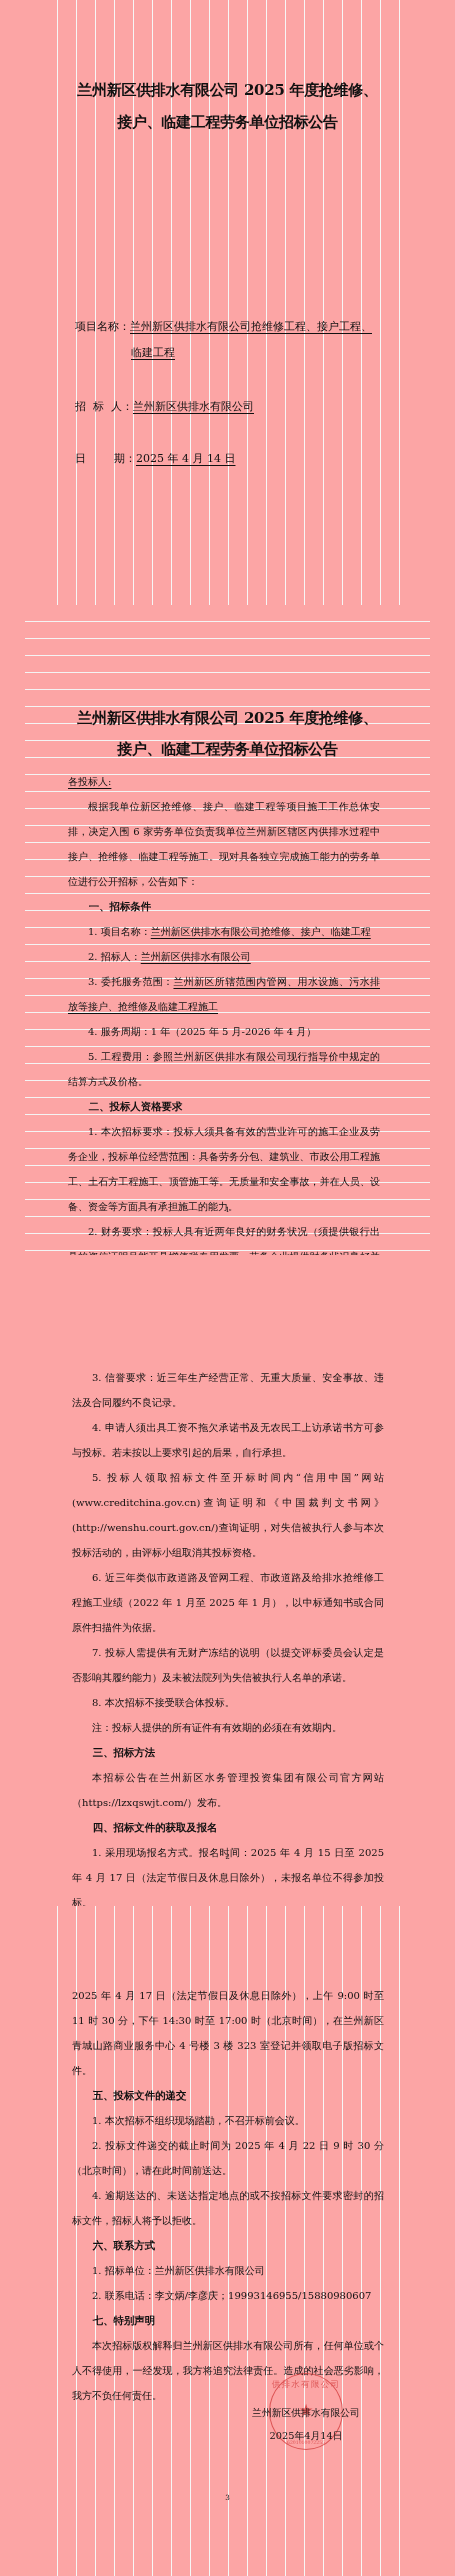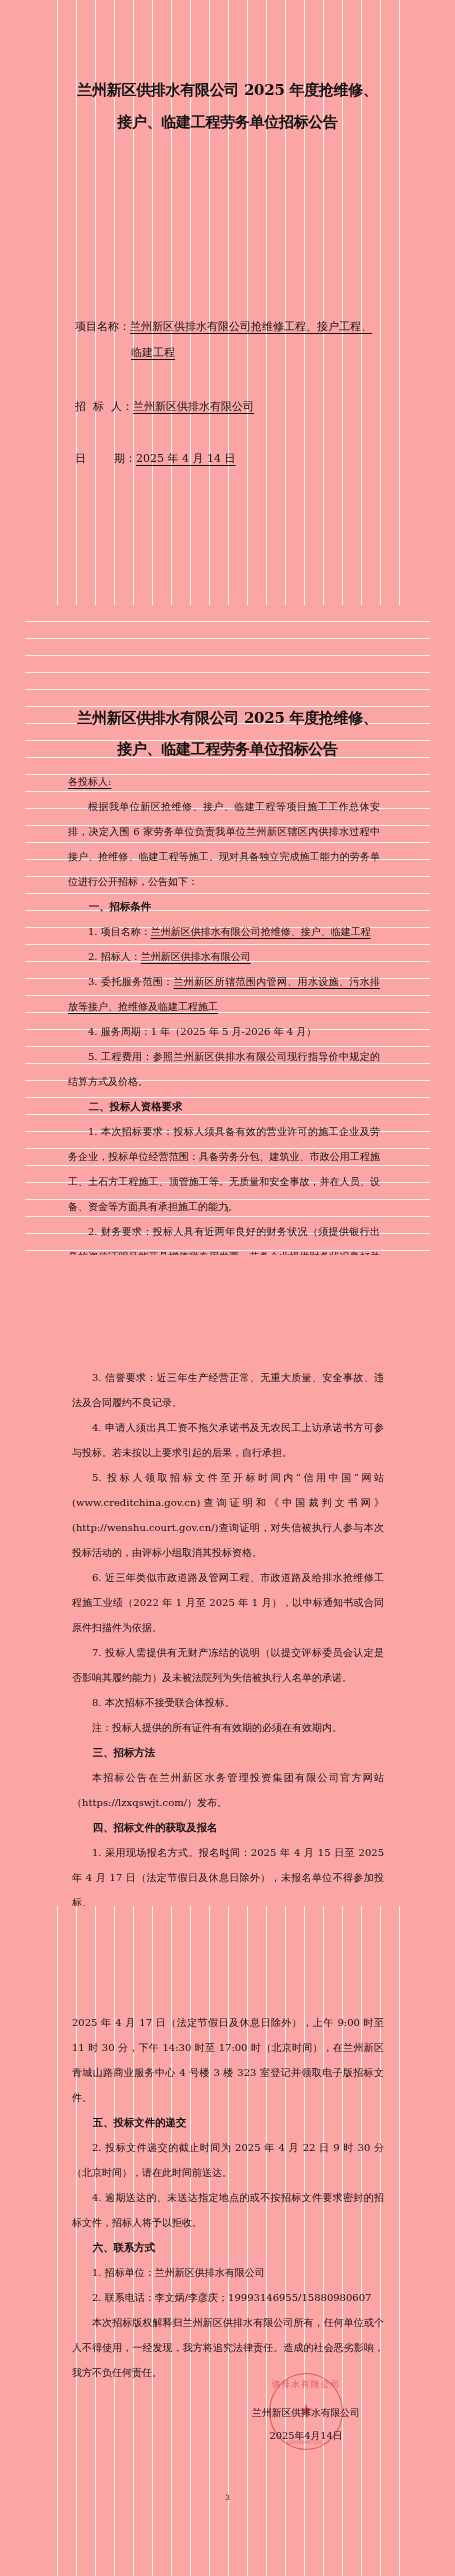--- a/index.html
+++ b/index.html
@@ -83,28 +83,30 @@
     <p class="ind">本招标公告在兰州新区水务管理投资集团有限公司官方网站（https://lzxqswjt.com/）发布。</p>
     <p class="h">四、招标文件的获取及报名</p>
     <p class="ind">1. 采用现场报名方式。报名时间：2025 年 4 月 15 日至 2025 年 4 月 17 日（法定节假日及休息日除外），未报名单位不得参加投标。</p>
     <p class="ind">2. 获取方法。获取招标文件时间及地点：2025 年 4 月 15 日至</p>
   </div>
   <div class="pageno" style="top:597px;">2</div>
 </div>
 
 <div class="page" style="top:1906px;height:670px;">
   <div class="vlines"></div>
-  <div class="body-text" style="top:77px;left:72px;margin-top:27px;">
+  <div class="body-text" style="top:77px;left:72px;">
     <p>2025 年 4 月 17 日（法定节假日及休息日除外），上午 9:00 时至 11 时 30 分，下午 14:30 时至 17:00 时（北京时间），在兰州新区青城山路商业服务中心 4 号楼 3 楼 323 室登记并领取电子版招标文件。</p>
     <p class="h">五、投标文件的递交</p>
+    <p class="ind">1. 本次招标不组织现场踏勘，不召开标前会议。</p>
     <p class="ind">2. 投标文件递交的截止时间为 2025 年 4 月 22 日 9 时 30 分（北京时间），请在此时间前送达。</p>
     <p class="ind">4. 逾期送达的、未送达指定地点的或不按招标文件要求密封的招标文件，招标人将予以拒收。</p>
     <p class="h">六、联系方式</p>
     <p class="ind">1. 招标单位：兰州新区供排水有限公司</p>
     <p class="ind">2. 联系电话：李文炳/李彦庆；19993146955/15880980607</p>
+    <p class="h">七、特别声明</p>
     <p class="ind">本次招标版权解释归兰州新区供排水有限公司所有，任何单位或个人不得使用，一经发现，我方将追究法律责任。造成的社会恶劣影响，我方不负任何责任。</p>
   </div>
 </div>
 
 <div class="seal">
   <div class="seal-text">供排水有限公司</div>
   <div class="seal-star">★</div>
   <div class="seal-code">6201010072255</div>
 </div>
 <div class="sign" style="top:2400px;">兰州新区供排水有限公司</div>

